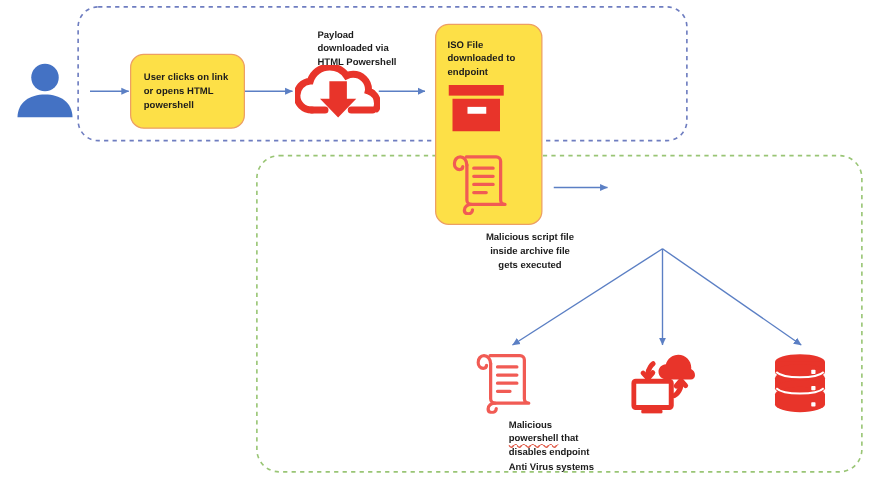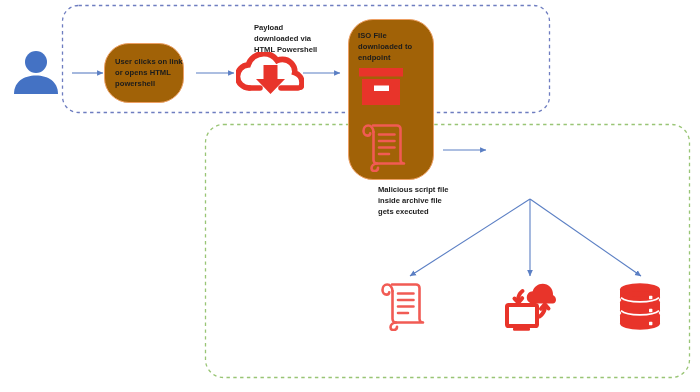--- a/index.html
+++ b/index.html
@@ -28,22 +28,22 @@
     width: 700px;
     height: 392px;
     pointer-events: none;
   }
   .node {
     position: absolute;
     box-sizing: border-box;
   }
   .round-box {
     border: 1.4px solid #ED9F63;
-    border-radius: 25px;
-    background: #a16207;
+    border-radius: 11px;
+    background: #fde047;
   }
   .label {
     position: absolute;
     font-size: 7.6px;
     line-height: 11.2px;
     letter-spacing: 0.05px;
     color: #1c1c1c;
     font-weight: 600;
   }
   .caption {
@@ -95,21 +95,21 @@
     <line x1="530" y1="199" x2="641" y2="276" stroke="#5B7FC4" stroke-width="1.1" marker-end="url(#arrowBlue)"></line>
   </svg>
 
   <div class="icon" style="left:10px; top:48px; width:52px; height:46px;">
     <svg width="52" height="46" viewBox="0 0 52 46">
       <circle cx="26" cy="14" r="11" fill="#4472C4"></circle>
       <path d="M4,46 C4,33.5 14,27.5 26,27.5 C38,27.5 48,33.5 48,46 Z" fill="#4472C4"></path>
     </svg>
   </div>
 
-  <div class="node round-box" style="left:104px; top:43px; width:80px; height:60px;">
+  <div class="node round-box" style="left:104px; top:43px; width:92px; height:60px;">
     <div class="label" style="left:10px; top:12px; width:80px;">
       <div>User clicks on link</div>
       <div>or opens HTML</div>
       <div>powershell</div>
     </div>
   </div>
 
   <div class="caption" style="left:235px; top:22px; width:80px;">
     <div>Payload</div>
     <div>downloaded via</div>
@@ -151,39 +151,45 @@
           <path d="M11.5,10 C11.5,6.5 9.2,3.5 6.2,3.5 C3.5,3.5 1.5,6 1.5,9
                    C1.5,11.6 3.4,13.6 5.6,13.6 C7.1,13.6 8.2,12.6 8.2,11.2"></path>
           <path d="M15,41.5 C12,41.5 9.5,43.6 9.5,46.2 C9.5,48.2 11,49 12.6,49
                    C14.6,49 16,47.6 16,45.8"></path>
           <path d="M17,12.5 L32.5,12.5 M17,19 L32.5,19 M17,25.5 L32.5,25.5 M17,32 L27,32"></path>
         </g>
       </svg>
     </div>
   </div>
 
-  <div class="caption" style="left:359px; top:184px; width:92px;">
+  <div class="caption" style="left:359px; top:184px; width:92px;text-align:center;">
     <div>Malicious script file</div>
     <div>inside archive file</div>
     <div>gets executed</div>
   </div>
 
 
   <div class="icon" style="left:381px; top:281px; width:44px; height:50px;">
     <svg width="44" height="50" viewBox="0 0 44 50">
       <g fill="none" stroke="#F15B54" stroke-width="2.6" stroke-linecap="round" stroke-linejoin="round">
         <path d="M11,3.5 L35,3.5 C37,3.5 38.5,5 38.5,7 L38.5,38 C38.5,40 40,41.5 42,41.5
                  L15,41.5 C13,41.5 11.5,40 11.5,38 L11.5,10"></path>
         <path d="M11.5,10 C11.5,6.5 9.2,3.5 6.2,3.5 C3.5,3.5 1.5,6 1.5,9
                  C1.5,11.6 3.4,13.6 5.6,13.6 C7.1,13.6 8.2,12.6 8.2,11.2"></path>
         <path d="M15,41.5 C12,41.5 9.5,43.6 9.5,46.2 C9.5,48.2 11,49 12.6,49
                  C14.6,49 16,47.6 16,45.8"></path>
         <path d="M17,12.5 L32.5,12.5 M17,19 L32.5,19 M17,25.5 L32.5,25.5 M17,32 L27,32"></path>
       </g>
     </svg>
+  </div>
+  <div class="caption" style="left:388px; top:334px; width:80px;">
+    <div>Malicious</div>
+    <div><span class="spell">powershell</span><span> that</span></div>
+    <div>disables endpoint</div>
+    <div>Anti Virus systems</div>
   </div>
 
   <div class="icon" style="left:505px; top:281px; width:52px; height:50px;">
     <svg width="52" height="50" viewBox="0 0 52 50">
 
       <path d="M28,22.5 C24.5,22.5 21.8,19.8 21.8,16.4 C21.8,13.1 24.4,10.4 27.7,10.3
                C28.9,5.9 32.9,2.7 37.7,2.7 C43.4,2.7 48,7.3 48,13
                C48,13.4 48,13.8 47.9,14.1 C49.9,15.1 51,17 51,19.1
                C51,21 49.6,22.5 47.8,22.5 Z" fill="#E8342A"></path>
 

